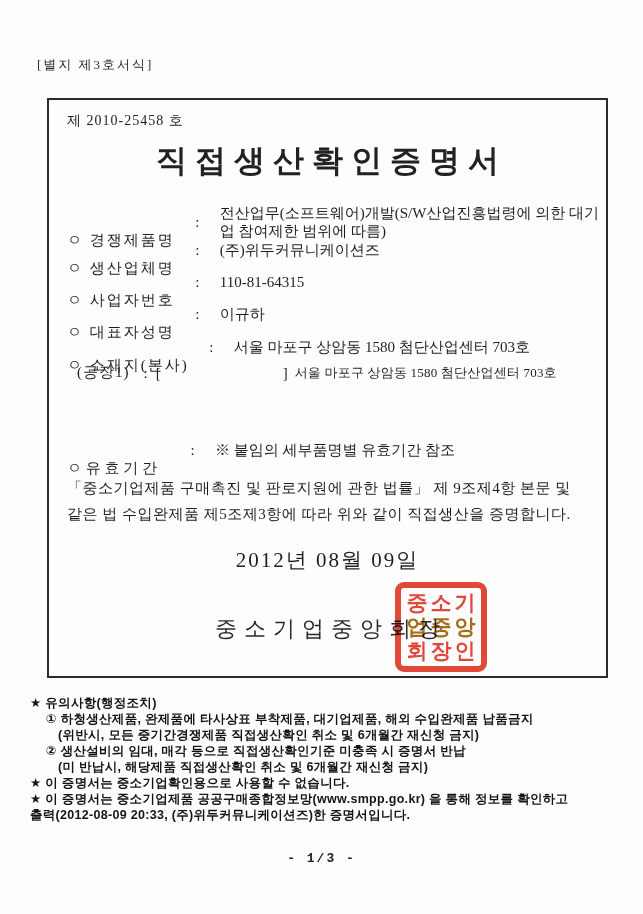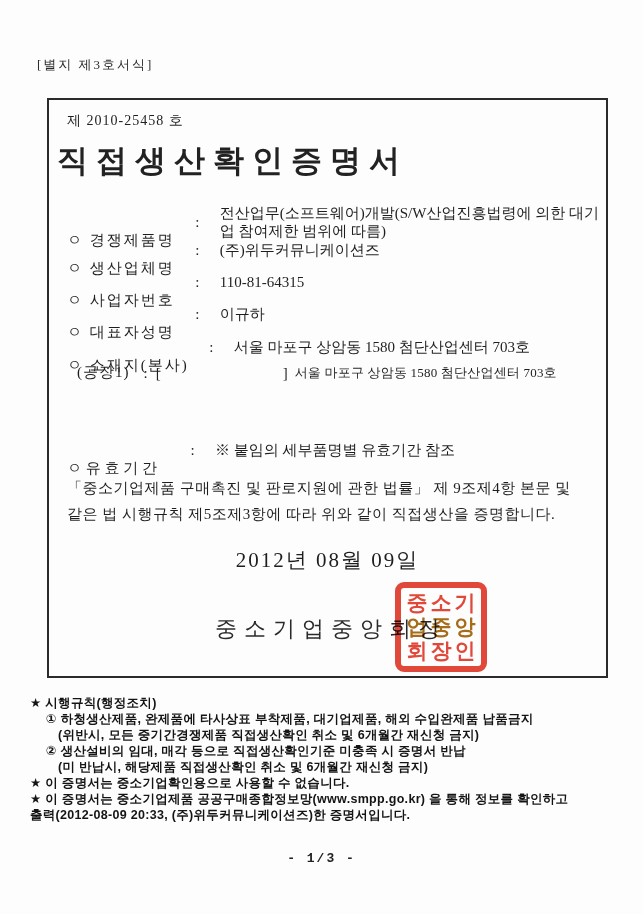--- a/index.html
+++ b/index.html
@@ -12,21 +12,21 @@
   .form-label{
     position:absolute;left:37px;top:56px;
     font-size:13px;letter-spacing:2px;color:#2a2a2a;
   }
   .cert-box{
     position:absolute;left:47px;top:98px;width:557px;height:576px;
     border:2px solid #2b2b2b;background:transparent;
   }
   .doc-number{position:absolute;left:18px;top:12px;font-size:14px;letter-spacing:1px;}
   .cert-title{
-    position:absolute;left:0;right:0;top:40px;text-align:left;
+    position:absolute;left:0;right:0;top:40px;text-align:center;
     font-size:31px;font-weight:bold;letter-spacing:8px;color:#222;
     text-indent:8px;
   }
   .frow{
     position:absolute;left:18px;right:6px;display:flex;align-items:center;
     font-size:15px;
   }
   .f-label{flex:0 0 103px;letter-spacing:2px;white-space:nowrap;margin-top:37px;}
   .f-label.wide{letter-spacing:0;}
   .f-colon{flex:0 0 45px;text-align:center;}
@@ -131,35 +131,35 @@
       <span class="factory-value">서울 마포구 상암동 1580 첨단산업센터 703호</span>
     </div>
 
     <div class="frow" style="top:340px;height:20px">
       <span class="f-label wide">ㅇ 유 효 기 간</span>
       <span class="f-colon">:</span>
       <span class="f-value">※ 붙임의 세부품명별 유효기간 참조</span>
     </div>
 
     <div class="statement-line" style="top:378px">「중소기업제품 구매촉진 및 판로지원에 관한 법률」 제 9조제4항 본문 및</div>
-    <div class="statement-line" style="top:404px">같은 법 시행규칙 제5조제3항에 따라 위와 같이 직접생산을  증명합니다.</div>
+    <div class="statement-line" style="top:404px">같은 법 수입완제품 제5조제3항에 따라 위와 같이 직접생산을  증명합니다.</div>
 
     <div class="issue-date">2012년 08월 09일</div>
 
     <div class="issuer">중소기업중앙회장</div>
 
     <div class="seal" style="border-color: rgb(224, 58, 43);">
       <div class="seal-row" style="color: rgb(224, 58, 43);">중소기</div>
       <div class="seal-row" style="color: #a16207;">업중앙</div>
       <div class="seal-row" style="color: rgb(224, 58, 43);">회장인</div>
     </div>
 
   </div>
 
-  <div class="note-line" style="left:30px;top:695px">★ 시행규칙(행정조치)</div>
+  <div class="note-line" style="left:30px;top:695px">★ 유의사항(행정조치)</div>
   <div class="note-line" style="left:46px;top:711px">① 하청생산제품, 완제품에 타사상표 부착제품, 대기업제품, 해외 수입완제품 납품금지</div>
   <div class="note-line" style="left:58px;top:727px">(위반시, 모든 중기간경쟁제품 직접생산확인 취소 및 6개월간 재신청 금지)</div>
   <div class="note-line" style="left:46px;top:743px">② 생산설비의 임대, 매각 등으로 직접생산확인기준 미충족 시 증명서 반납</div>
   <div class="note-line" style="left:58px;top:759px">(미 반납시, 해당제품 직접생산확인 취소 및 6개월간 재신청 금지)</div>
   <div class="note-line" style="left:30px;top:775px">★ 이 증명서는 중소기업확인용으로 사용할 수 없습니다.</div>
   <div class="note-line" style="left:30px;top:791px">★ 이 증명서는 중소기업제품 공공구매종합정보망(www.smpp.go.kr) 을 통해 정보를 확인하고</div>
   <div class="note-line" style="left:30px;top:807px">출력(2012-08-09 20:33, (주)위두커뮤니케이션즈)한 증명서입니다.</div>
 
   <div class="page-number">- 1/3 -</div>
 

